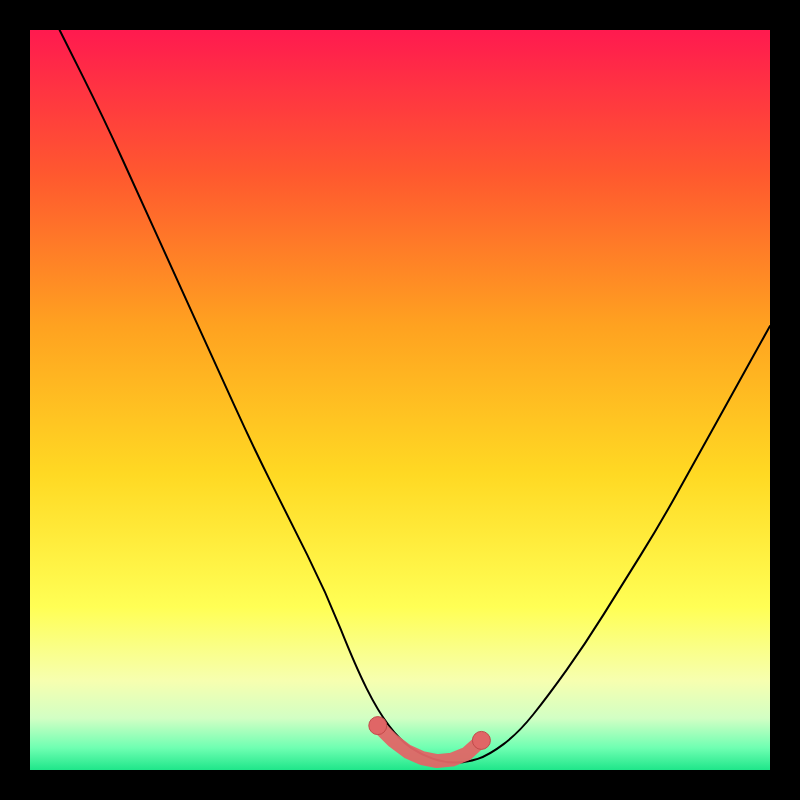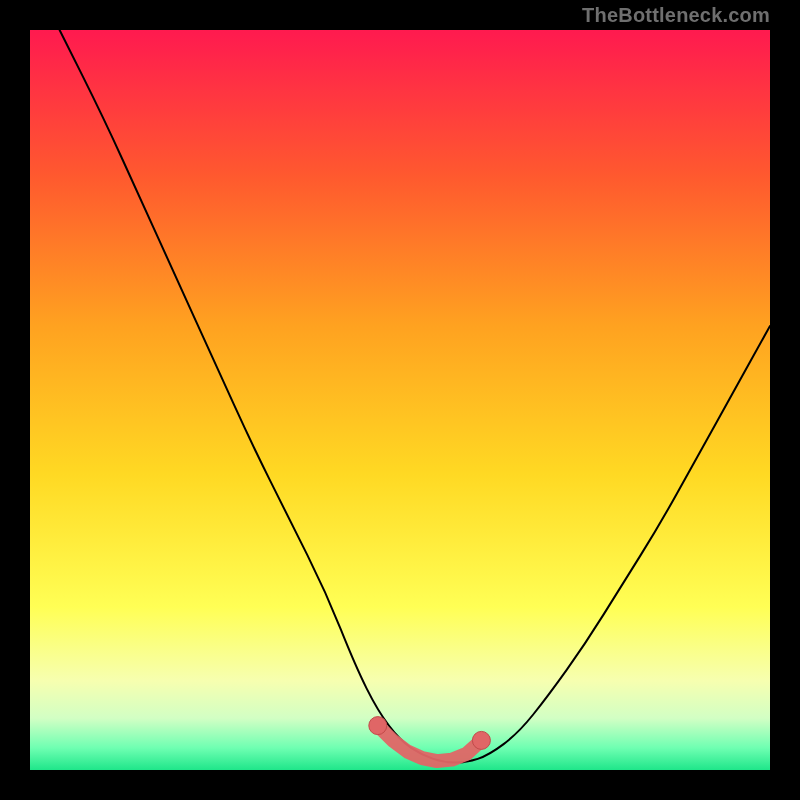--- a/index.html
+++ b/index.html
@@ -44,21 +44,20 @@
     color: #6f6f6f;
     letter-spacing: 0.2px;
     user-select: none;
   }
 </style>
 </head>
 <body>
 
 <div class="stage">
 
-  <div class="watermark">TheBottleneck.com</div>
 
   <div class="plot">
 
     <svg class="gradient" viewBox="0 0 740 740" preserveAspectRatio="none">
       <defs>
         <linearGradient id="bg-grad" x1="0" y1="0" x2="0" y2="1">
             <stop offset="0.00%" stop-color="#ff1a4f"></stop>
             <stop offset="20.00%" stop-color="#ff5a2e"></stop>
             <stop offset="40.00%" stop-color="#ffa220"></stop>
             <stop offset="60.00%" stop-color="#ffd923"></stop>

